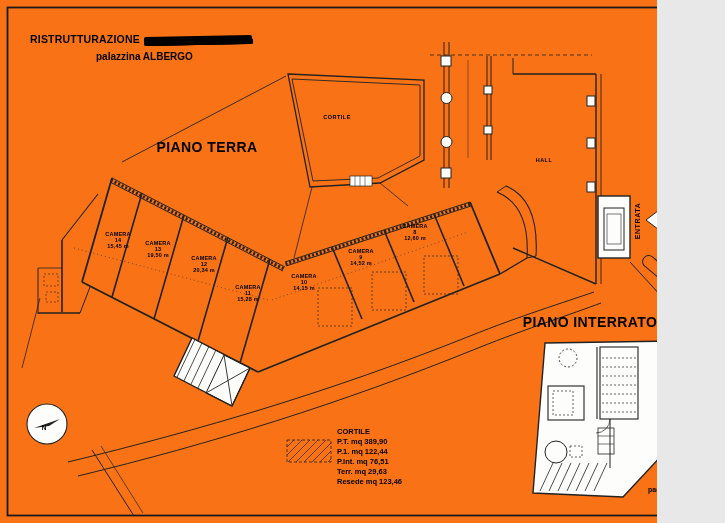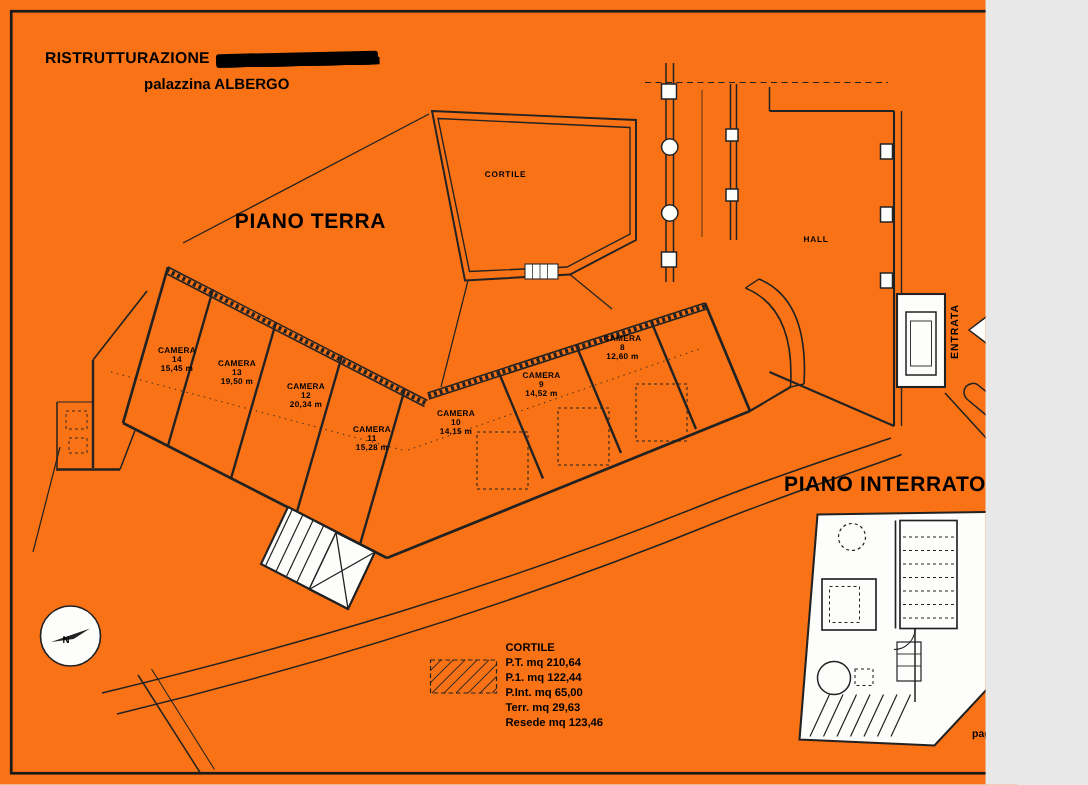--- a/index.html
+++ b/index.html
@@ -224,22 +224,22 @@
       <line x1="2" y1="23" x2="24" y2="1"></line>
       <line x1="10" y1="23" x2="32" y2="1"></line>
       <line x1="18" y1="23" x2="40" y2="1"></line>
       <line x1="26" y1="23" x2="45" y2="4"></line>
       <line x1="34" y1="23" x2="45" y2="12"></line>
       <line x1="42" y1="23" x2="45" y2="20"></line>
     </g>
   </svg>
   <div class="lbl legend">
     <div>CORTILE</div>
-    <div>P.T. mq 210,64</div>
+    <div>P.T. mq 389,90</div>
     <div>P.1. mq 122,44</div>
-    <div>P.Int. mq 65,00</div>
+    <div>P.Int. mq 76,51</div>
     <div>Terr. mq 29,63</div>
     <div>Resede mq 123,46</div>
   </div>
 
   <div class="lbl pagenum">pag. 68a</div>
 
 </div>
 
 </body></html>

